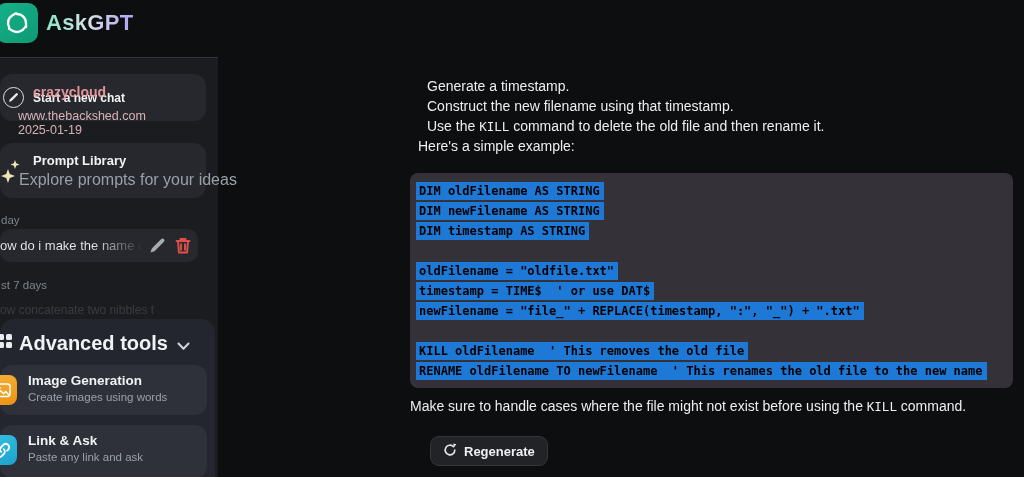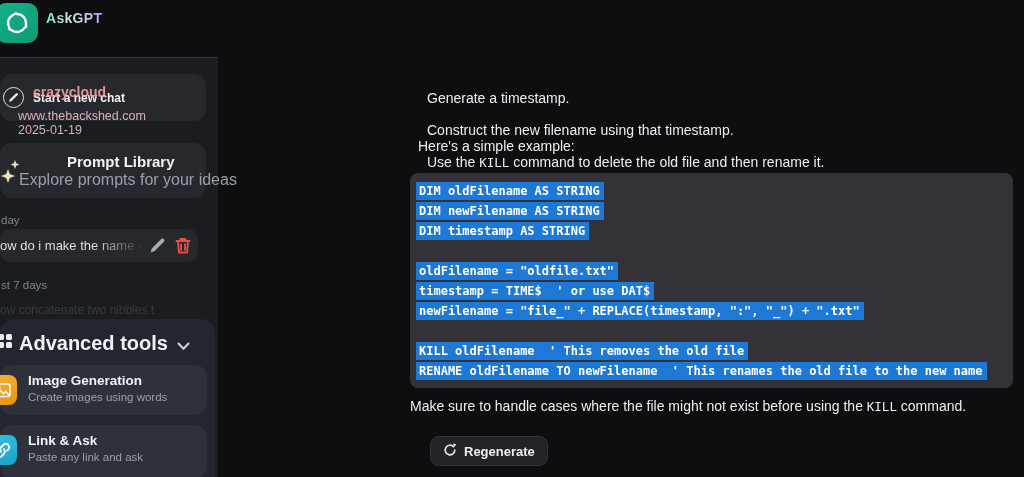--- a/index.html
+++ b/index.html
@@ -10,41 +10,41 @@
     color:#eceef0;
   }
   
   .brand{position:absolute;left:0;top:0;height:50px;display:flex;align-items:center;z-index:6;}
   .logo{
     position:absolute;left:-4px;top:3px;width:42px;height:40px;border-radius:10px;
     background:linear-gradient(140deg,#16b189,#0d9a74);
     display:flex;align-items:center;justify-content:center;
   }
   .brand-name{
-    position:absolute;left:46px;top:10px;font-size:14px;font-weight:800;letter-spacing:.3px;
+    position:absolute;left:46px;top:10px;font-size:22px;font-weight:800;letter-spacing:.3px;
     background:linear-gradient(90deg,#86e7c6 0%,#d9e0ea 48%,#b2a2f4 100%);
     -webkit-background-clip:text;background-clip:text;color:transparent;white-space:nowrap;
   }
   
   .sidebar{
     position:absolute;left:0;top:57px;width:218px;height:420px;
     background:#1a1c20;border-top:1px solid #33363c;box-sizing:border-box;
   }
   .card{position:absolute;left:0;background:#26282d;border-radius:12px;}
   .new-chat{top:16px;width:206px;height:47px;}
   .nc-icon{
     position:absolute;left:3px;top:13px;width:21px;height:21px;border-radius:50%;
     border:1.6px solid #dfe3e6;box-sizing:border-box;
     display:flex;align-items:center;justify-content:center;
   }
   .nc-label{position:absolute;left:33px;top:0;height:47px;display:flex;align-items:center;
     font-size:12px;font-weight:600;color:#f0f2f4;white-space:nowrap;}
   .plib{top:85px;width:206px;height:55px;}
   .plib-icon{position:absolute;left:0;top:14px;width:22px;height:28px;}
-  .card-title{position:absolute;left:33px;top:10px;font-size:15px;font-weight:700;color:#f0f2f4;white-space:nowrap;margin-left:34px;}
+  .card-title{position:absolute;left:33px;top:10px;font-size:13px;font-weight:700;color:#f0f2f4;white-space:nowrap;}
   .card-sub{position:absolute;left:19px;top:28px;font-size:16px;color:#9aa0a8;white-space:nowrap;}
   .sec-label{position:absolute;left:1px;font-size:11.5px;color:#7f848b;white-space:nowrap;}
   .sec-today{top:156px;}
   .sec-7{top:221px;}
   .history-row{top:171px;width:198px;height:33px;border-radius:10px;}
   .history-title{
     position:absolute;left:0;top:0;height:33px;width:148px;display:flex;align-items:center;
     font-size:13px;white-space:nowrap;overflow:hidden;
     background:linear-gradient(90deg,#e9ebee 62%,rgba(233,235,238,0) 97%);
     -webkit-background-clip:text;background-clip:text;color:transparent;
@@ -73,26 +73,26 @@
   .tool-title{position:absolute;left:28px;top:8px;font-size:13.5px;font-weight:700;color:#f0f2f4;white-space:nowrap;}
   .tool-sub{position:absolute;left:28px;top:26px;font-size:11.5px;color:#9aa0a8;white-space:nowrap;}
   
   .watermark{position:absolute;left:0;top:0;z-index:7;pointer-events:none;}
   .wm1{position:absolute;left:33px;top:84px;font-size:14px;font-weight:700;color:rgba(240,158,162,0.92);white-space:nowrap;}
   .wm2{position:absolute;left:18px;top:109px;font-size:12.5px;color:rgba(246,200,205,0.85);white-space:nowrap;}
   .wm3{position:absolute;left:18px;top:123px;font-size:12.5px;color:rgba(246,200,205,0.85);white-space:nowrap;text-align:right;}
   
   .mono{font-family:"DejaVu Sans Mono", monospace;font-size:12.5px;}
   .list{position:absolute;left:410px;top:76px;font-size:14px;line-height:20px;}
-  .list .li{padding-left:17px;white-space:nowrap;margin-top:12px;}
+  .list .li{padding-left:17px;white-space:nowrap;}
   .intro{position:absolute;left:410px;top:138px;font-size:14px;white-space:nowrap;margin-left:8px;}
   .code-block{
     position:absolute;left:410px;top:173px;width:603px;height:215px;box-sizing:border-box;
     background:#343139;border-radius:8px;padding:8px 0 0 9px;
-    font-family:"DejaVu Sans Mono", monospace;font-size:12px;font-weight:700;color:#ffffff;
+    font-family:"DejaVu Sans Mono", monospace;font-size:12px;font-weight:700;color:#000000;
   }
   .code-line{height:20px;line-height:20px;white-space:pre;}
   .hl{background:#1e79d6;padding:2px 4px 2px 3px;margin-left:-3px;}
   .closing{position:absolute;left:410px;top:398px;font-size:14px;white-space:nowrap;}
   .regen{
     position:absolute;left:410px;top:436px;height:30px;padding:0 12px;
     display:flex;align-items:center;gap:7px;cursor:pointer;
     background:#222327;border:1px solid #34363c;border-radius:9px;
     color:#eef0f2;font-size:13px;font-weight:600;font-family:"Liberation Sans",sans-serif;margin-left:20px;
   }

